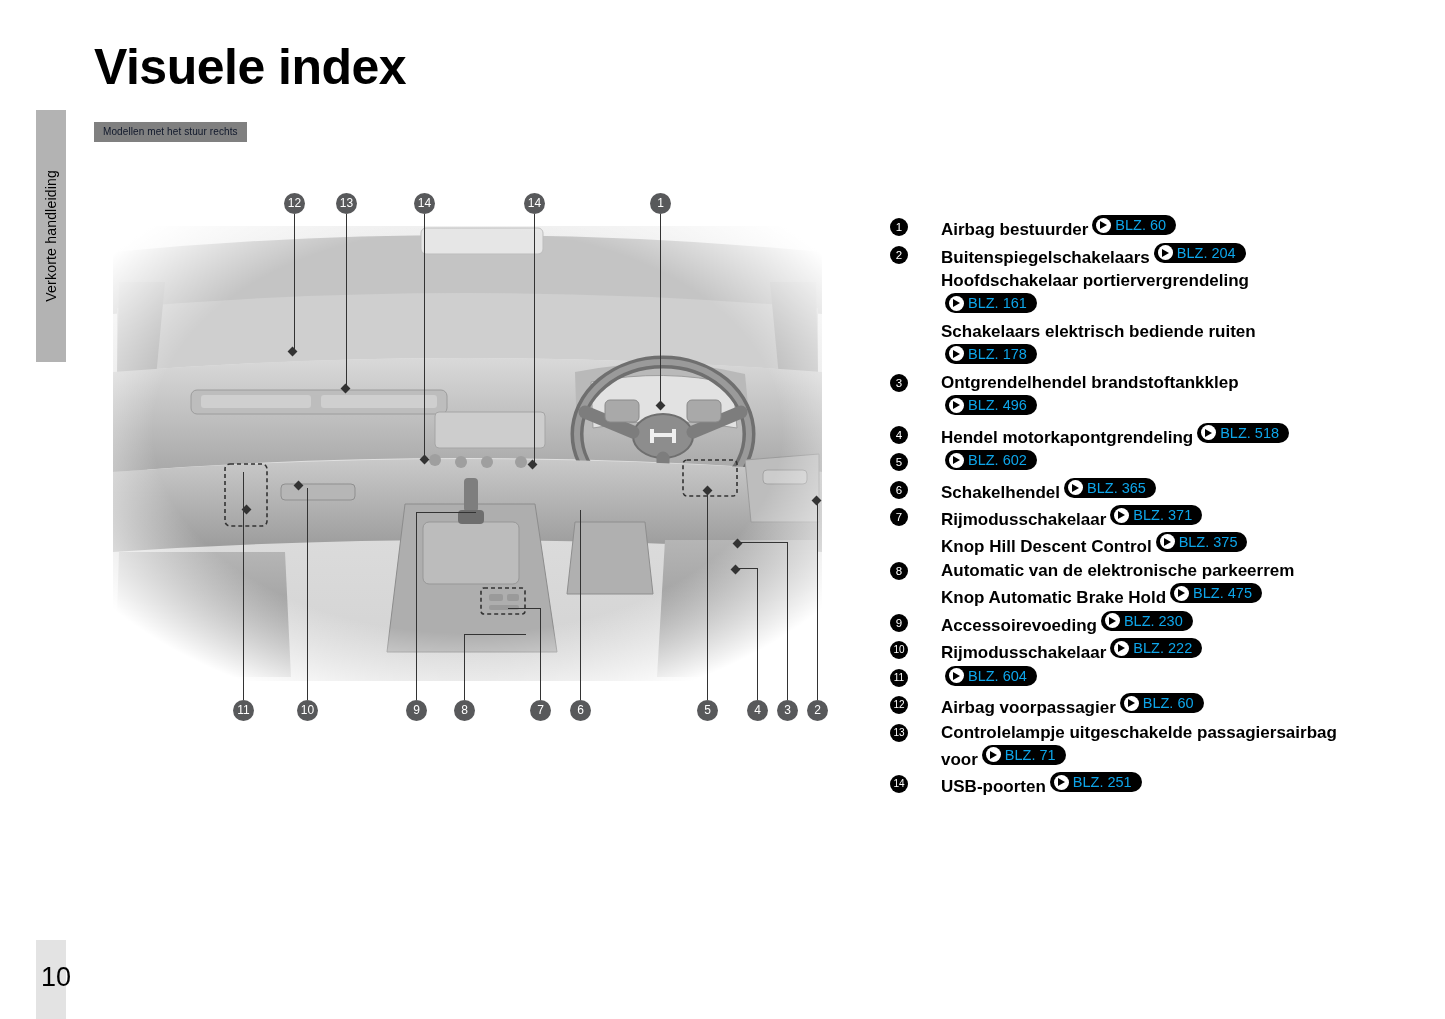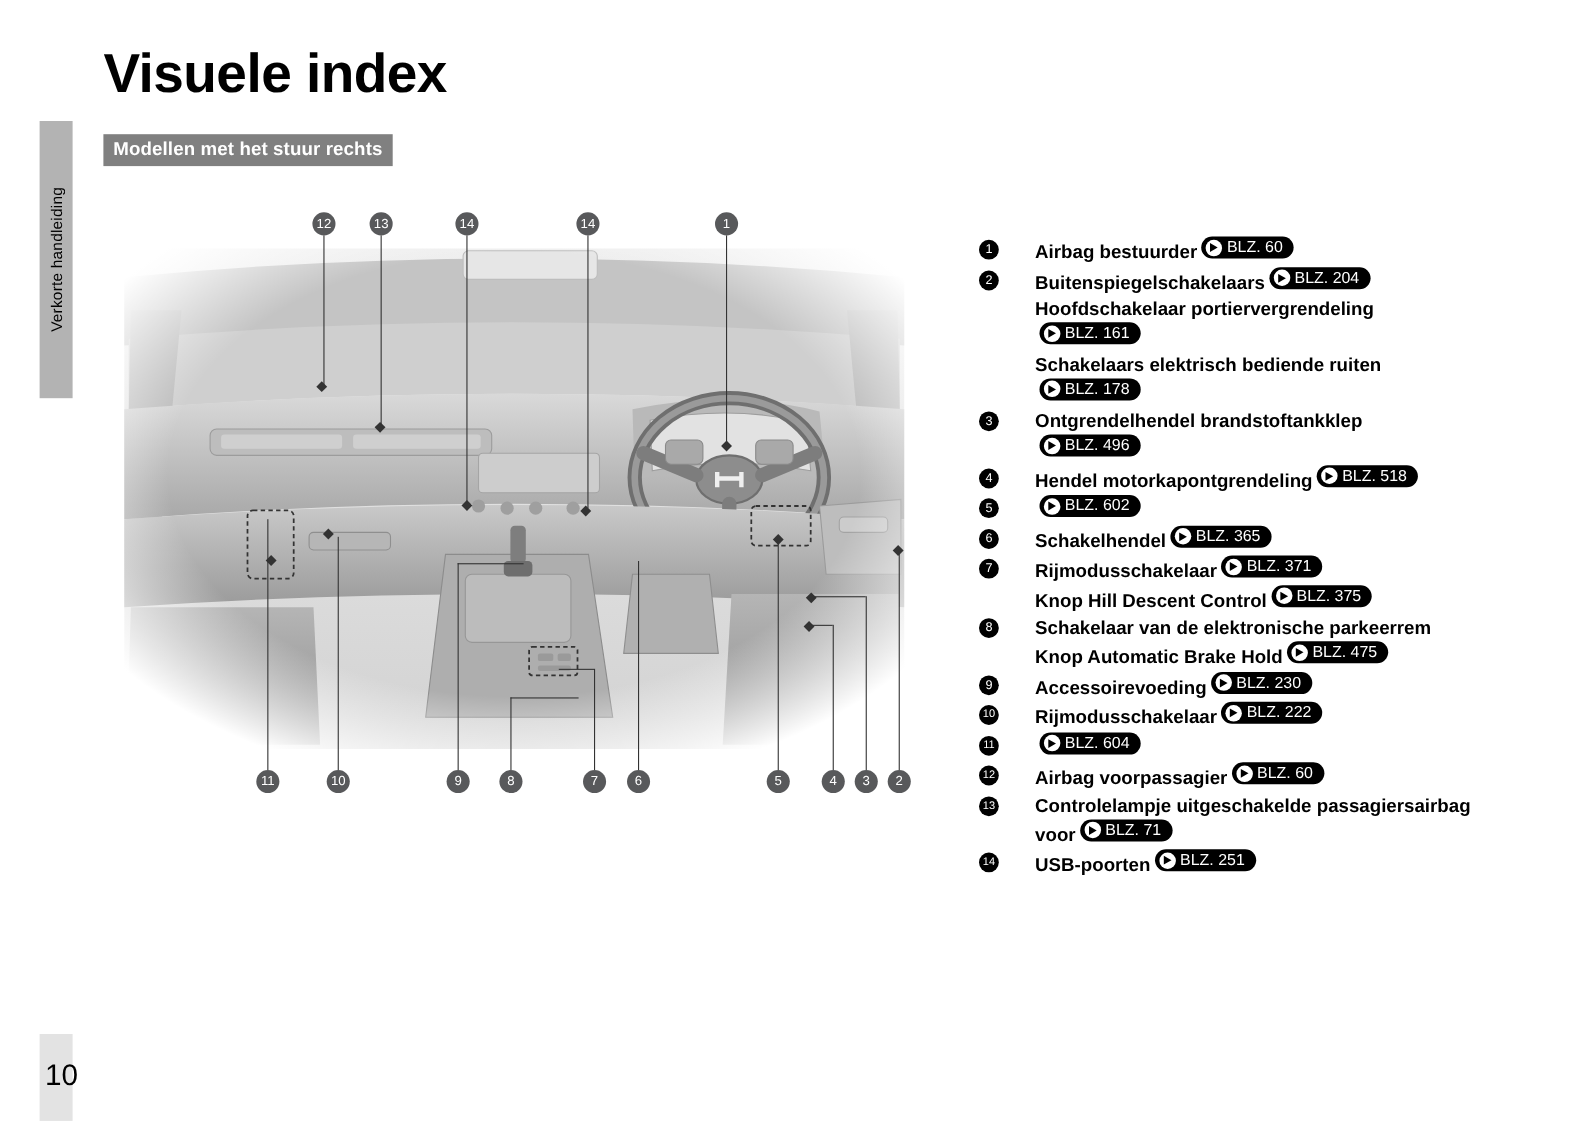--- a/index.html
+++ b/index.html
@@ -71,25 +71,24 @@
     margin: 0;
     font-size: 50px;
     font-weight: bold;
     letter-spacing: -0.5px;
   }
   .model-tag {
     position: absolute;
     left: 94px;
     top: 122px;
     background: #808080;
-    color: #ffffff;
-    font-size: 17px;
+    color: #0f172a;
+    font-size: 10px;
     padding: 4px 9px 5px 9px;
     letter-spacing: 0.1px;
-    font-weight: bold;
   }
 
   
   .illus {
     position: absolute;
     left: 105px;
     top: 222px;
     width: 725px;
     height: 465px;
   }
@@ -157,21 +156,21 @@
     font-size: 17px;
     font-weight: bold;
     line-height: 24px;
     color: #000;
     margin-left: 26px;
   }
   .ref {
     display: inline-flex;
     align-items: center;
     background: #000;
-    color: #ffffff;
+    color: #0ea5e9;
     border-radius: 11px;
     padding: 0 10px 0 4px;
     height: 20px;
     font-size: 14.5px;
     font-weight: normal;
     vertical-align: 2px;
     margin-left: 4px;
     white-space: nowrap;
   }
   .ref .arrow {
@@ -440,21 +439,21 @@
         <div><span>Knop Hill Descent Control</span><span class="ref">
               <span class="arrow"></span>
               <span>BLZ. 375</span>
             </span></div>
       </div>
     </div>
 
     <div class="row">
       <div class="num">8</div>
       <div class="txt">
-        <div><span>Schakelaar van de elektronische parkeerrem</span></div>
+        <div><span>Automatic van de elektronische parkeerrem</span></div>
         <div><span>Knop Automatic Brake Hold</span><span class="ref">
               <span class="arrow"></span>
               <span>BLZ. 475</span>
             </span></div>
       </div>
     </div>
 
     <div class="row">
       <div class="num">9</div>
       <div class="txt">

